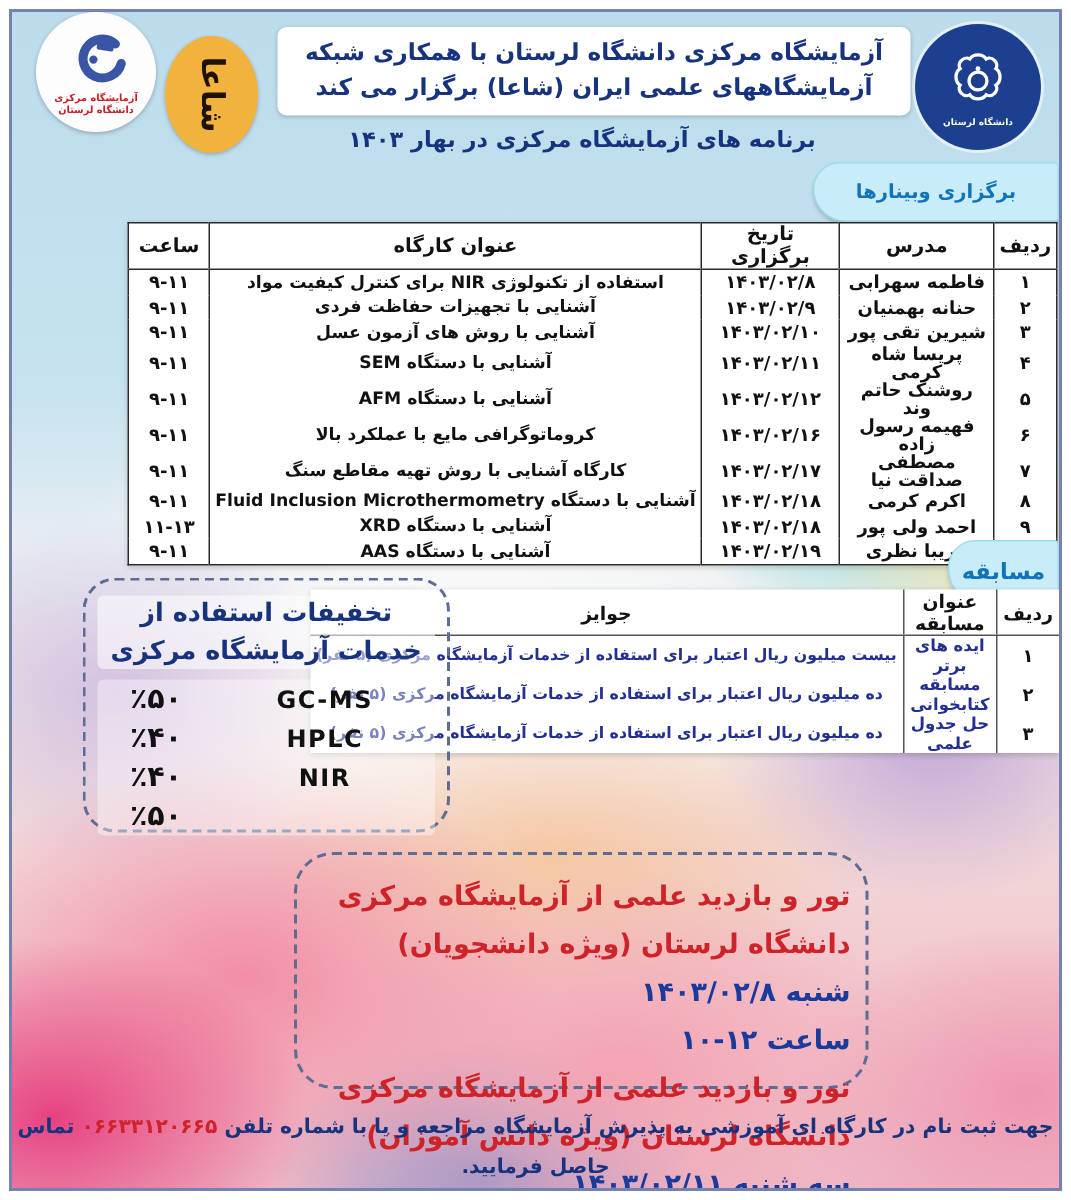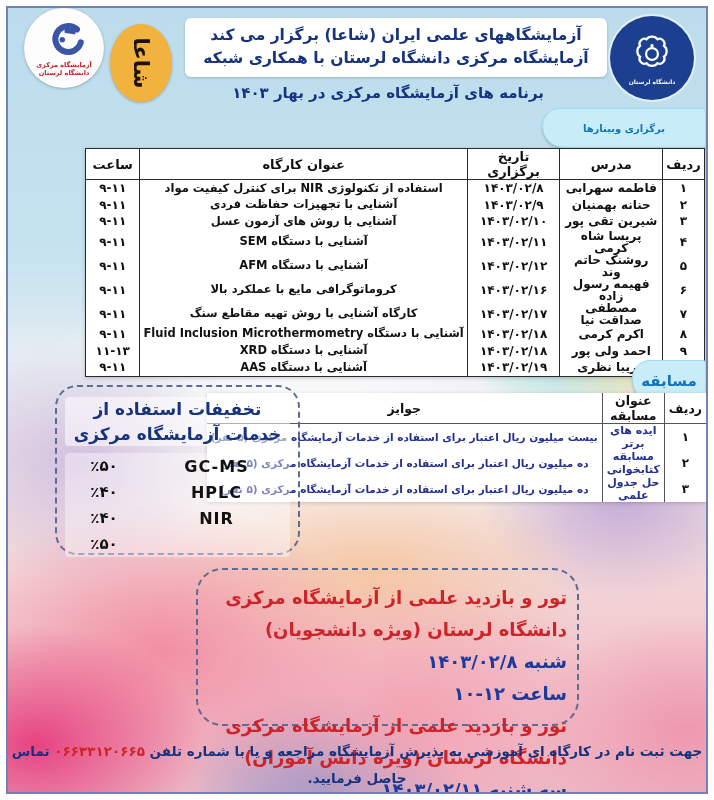--- a/index.html
+++ b/index.html
@@ -36,21 +36,21 @@
   .shaa-text{transform:rotate(90deg);font-size:21px;font-weight:bold;color:#1d1205;letter-spacing:1px;}
   .title-box{top:10px;left:177px;width:406px;background:#ffffff;border-radius:6px;padding:6px 8px;
     text-align:center;box-shadow:0 1px 3px rgba(0,0,0,.2);}
   .title-line{color:#17337e;font-weight:bold;font-size:15.5px;line-height:1.5;direction:rtl;}
   .subtitle{top:76px;left:177px;width:406px;text-align:center;color:#17337e;font-weight:bold;font-size:15px;direction:rtl;}
   
   .banner{background:#c9edf8;border:1px solid #9edcee;border-radius:18px 3px 3px 22px;
     display:flex;align-items:center;justify-content:center;box-shadow:0 2px 3px rgba(0,0,0,.18);}
   .banner span{color:#1273b8;font-weight:bold;direction:rtl;}
   .banner-webinars{top:100px;right:0;width:162px;height:38px;}
-  .banner-webinars span{font-size:10px;}
+  .banner-webinars span{font-size:13px;}
   .banner-competition{top:352px;right:0;width:72px;height:40px;}
   .banner-competition span{font-size:15px;}
   
   .webinar-table{top:140px;right:1px;width:620px;border-collapse:collapse;background:#ffffff;
     border:1.5px solid #2a2a2a;direction:rtl;box-shadow:0 1px 4px rgba(0,0,0,.2);}
   .webinar-table th,.webinar-table td{border-right:1px solid #2a2a2a;padding:0 3px;text-align:center;
     color:#111;font-weight:bold;}
   .webinar-table th:first-child,.webinar-table td:first-child{border-right:none;}
   .webinar-table th{border-bottom:1.2px solid #2a2a2a;font-size:13px;height:20px;}
   .webinar-table td{font-size:12px;height:16.6px;line-height:1;}
@@ -66,21 +66,21 @@
   .comp-no{color:#111;font-size:12px;}
   .comp-title{color:#232f91;font-size:11px;}
   .comp-prize{color:#232f91;font-size:10.5px;white-space:nowrap;overflow:hidden;}
   
   .disc-box{left:47px;top:377px;width:245px;height:170px;border:2.5px dashed #5c6c94;border-radius:22px;
     padding:10px 8px 8px;box-sizing:border-box;text-align:center;direction:rtl;}
   .disc-title{color:#17337e;font-weight:bold;font-size:17px;line-height:1.45;background:rgba(255,255,255,.55);
     display:block;border-radius:4px;}
   .disc-list{margin-top:7px;background:rgba(255,255,255,.4);border-radius:4px;}
   .disc-row{display:flex;direction:ltr;align-items:center;height:26px;}
-  .disc-pct{width:78px;text-align:center;font-weight:bold;font-size:15px;color:#111;}
+  .disc-pct{width:78px;text-align:center;font-weight:bold;font-size:19px;color:#111;}
   .disc-dev{flex:1;text-align:center;font-weight:bold;font-size:16px;color:#111;letter-spacing:1px;}
   
   .tour-box{left:188px;top:560px;width:383px;height:158px;border:2.5px dashed #5c6c94;border-radius:26px;
     box-sizing:border-box;padding:12px 10px;text-align:center;direction:rtl;}
   .tour-line{font-weight:bold;font-size:18px;line-height:1.78;text-align:right;}
   .tour-red{color:#cd2329;}
   .tour-blue{color:#1a3a9c;}
   
   .footer{left:0;right:0;top:730px;text-align:center;direction:rtl;}
   .footer-line{color:#17337e;font-weight:bold;font-size:13.5px;line-height:2;}
@@ -113,22 +113,22 @@
       </span>
       <span class="lab-caption">آزمایشگاه مرکزی</span>
       <span class="lab-caption">دانشگاه لرستان</span>
     </div>
 
     <div class="abs shaa-logo">
       <span class="shaa-text">شاعا</span>
     </div>
 
     <div class="abs title-box">
+      <div class="title-line">آزمایشگاه مرکزی دانشگاه لرستان با همکاری شبکه</div>
       <div class="title-line">آزمایشگاههای علمی ایران (شاعا) برگزار می کند</div>
-      <div class="title-line">آزمایشگاه مرکزی دانشگاه لرستان با همکاری شبکه</div>
     </div>
     <div class="abs subtitle">برنامه های آزمایشگاه مرکزی در بهار ۱۴۰۳</div>
 
     <div class="abs banner banner-webinars">
       <span>برگزاری وبینارها</span>
     </div>
 
     <table class="abs webinar-table">
       <colgroup>
           <col style="width:42px">

